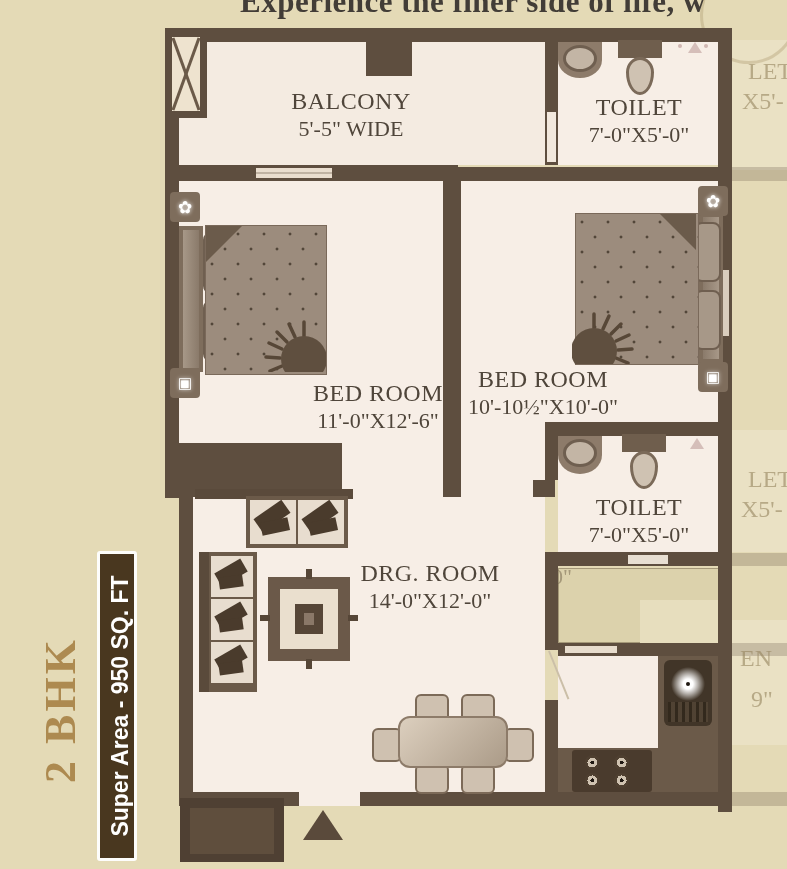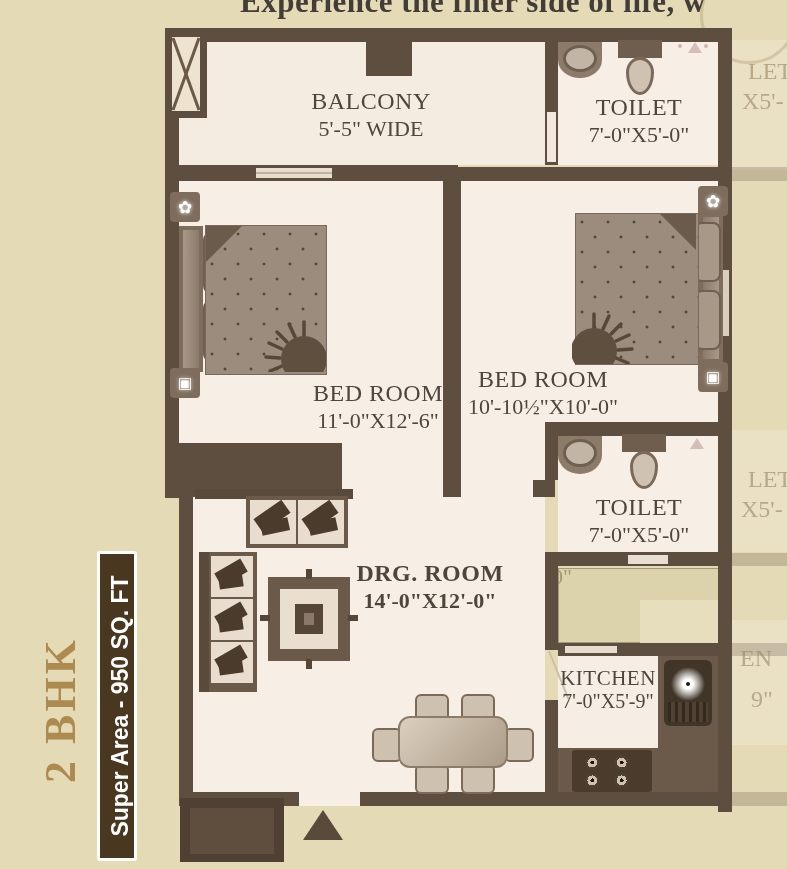--- a/index.html
+++ b/index.html
@@ -208,42 +208,38 @@
   <div class="abs" style="left:670px;top:666px;width:36px;height:36px;border-radius:50%;background:radial-gradient(circle,#ffffff 0 5px,rgba(255,255,255,.6) 10px,rgba(255,255,255,0) 17px);"></div>
   <div class="abs" style="left:686px;top:682px;width:4px;height:4px;background:#1f1812;border-radius:50%;"></div>
   <div class="abs" style="left:668px;top:702px;width:40px;height:20px;background:repeating-linear-gradient(90deg,#2e2519 0 3px,#554737 3px 7px);opacity:.75;"></div>
   <div class="abs" style="left:572px;top:750px;width:80px;height:42px;background:#4a3b2d;border-radius:3px;"></div>
   <div class="burner" style="left:585px;top:755px;"></div>
   <div class="burner" style="left:614px;top:755px;"></div>
   <div class="burner" style="left:585px;top:773px;"></div>
   <div class="burner" style="left:614px;top:773px;"></div>
 
 
-  <div class="label" style="left:256px;top:88px;width:230px;">
+  <div class="label" style="left:236px;top:88px;width:230px;">
     <div class="rname">BALCONY</div>
     <div class="rdim">5'-5" WIDE</div>
   </div>
   <div class="label" style="left:558px;top:94px;width:162px;">
     <div class="rname">TOILET</div>
     <div class="rdim">7'-0"X5'-0"</div>
   </div>
   <div class="label" style="left:280px;top:380px;width:196px;">
     <div class="rname">BED ROOM</div>
     <div class="rdim">11'-0"X12'-6"</div>
   </div>
   <div class="label" style="left:445px;top:366px;width:196px;">
     <div class="rname">BED ROOM</div>
     <div class="rdim">10'-10½"X10'-0"</div>
   </div>
   <div class="label" style="left:558px;top:494px;width:162px;">
     <div class="rname">TOILET</div>
     <div class="rdim">7'-0"X5'-0"</div>
   </div>
-  <div class="label" style="left:330px;top:560px;width:200px;font-weight:bold;">
+  <div class="label" style="left:330px;top:560px;width:200px;">
     <div class="rname">DRG. ROOM</div>
     <div class="rdim">14'-0"X12'-0"</div>
   </div>
-  <div class="label" style="left:552px;top:666px;width:112px;">
-    <div class="rname" style="font-size:21px;">KITCHEN</div>
-    <div class="rdim" style="font-size:20px;">7'-0"X5'-9"</div>
-  </div>
 
 </div>
 
 </body></html>

